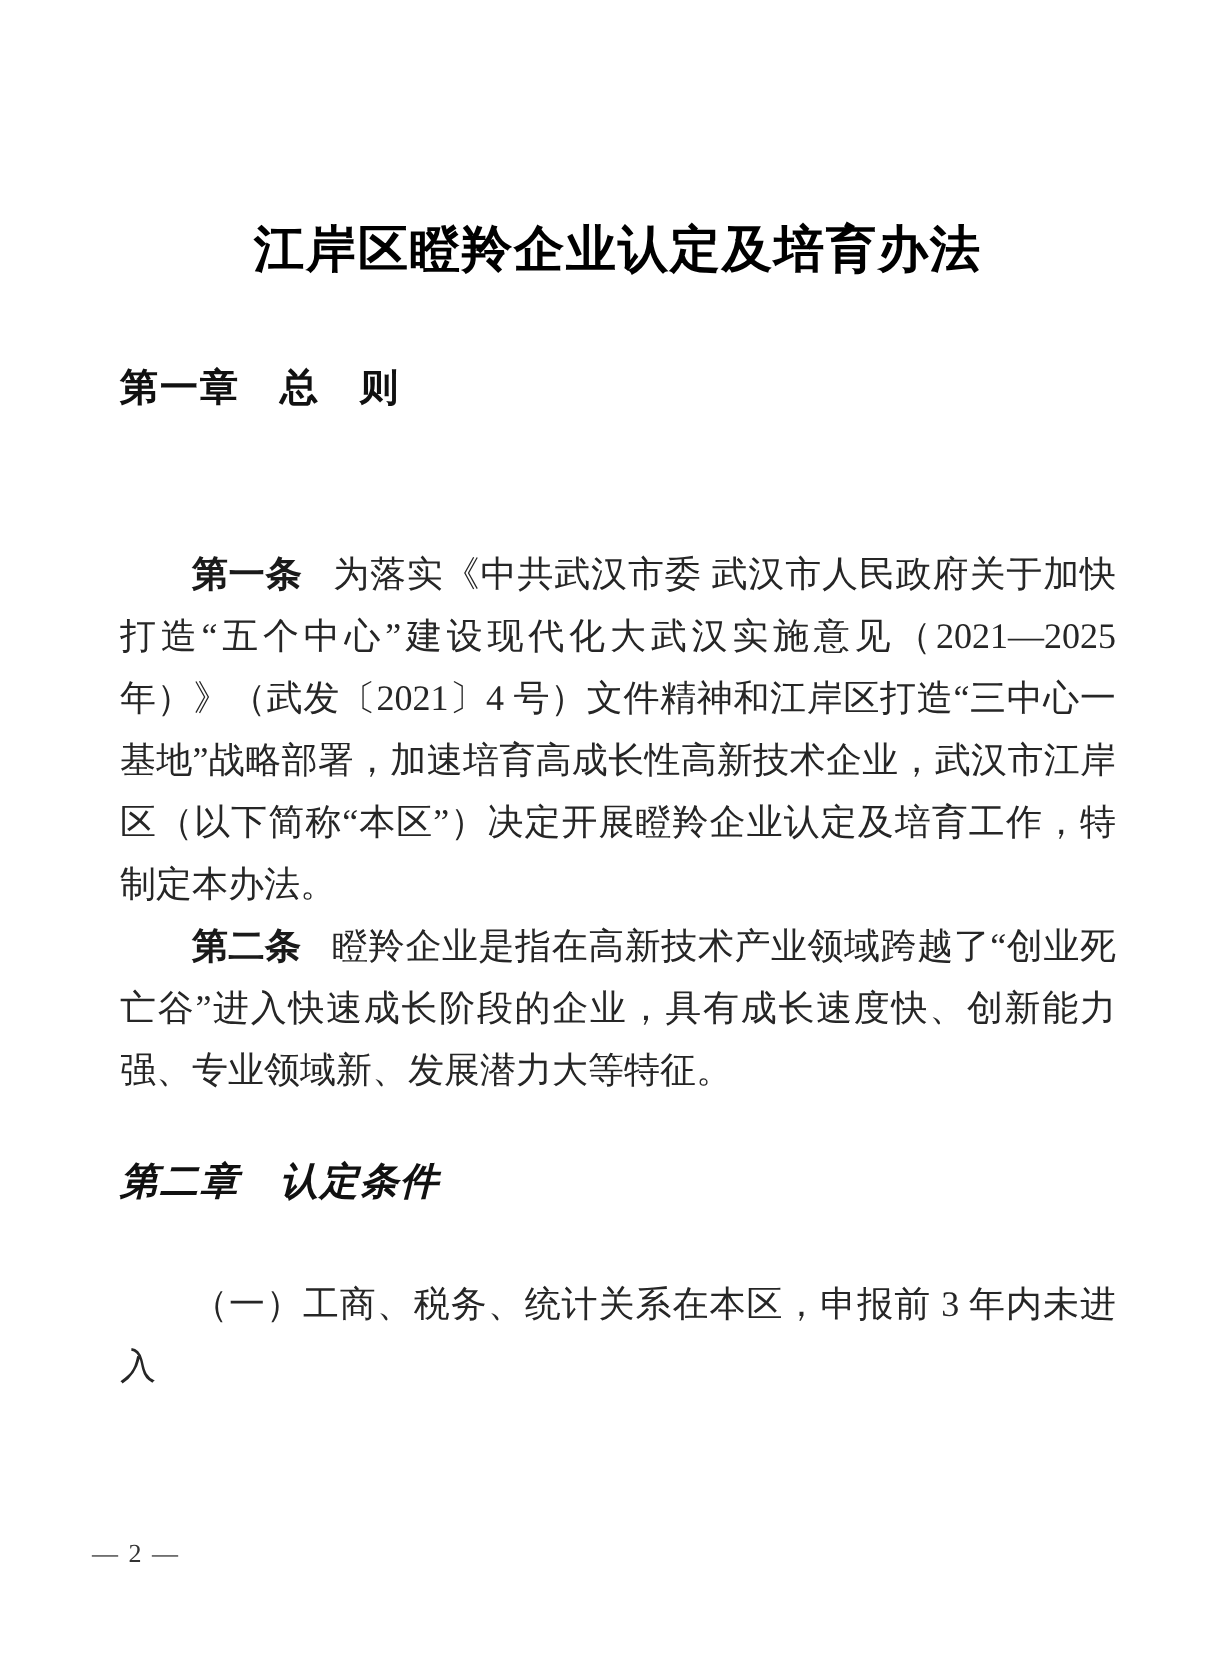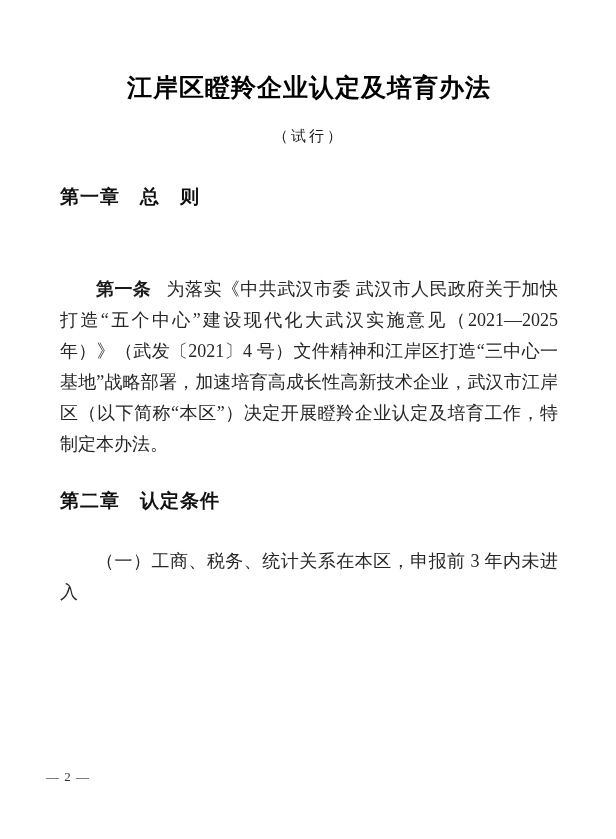--- a/index.html
+++ b/index.html
@@ -8,21 +8,21 @@
     position: relative;
     width: 616px;
     height: 839px;
     margin: 0 auto;
     background: #ffffff;
     overflow: hidden;
     font-family: "Liberation Serif", "DejaVu Serif", serif;
     color: #262626;
   }
 
-  .content { padding: 70px 58px 0 60px; }
+  .content { padding: 108px 58px 0 60px; }
 
   .doc-title {
     margin: 0;
     text-align: center;
     font-size: 25px;
     line-height: 36px;
     font-weight: 700;
     color: #000000;
     letter-spacing: 1px;
   }
@@ -39,21 +39,21 @@
   .chapter-heading {
     margin: 38px 0 0 0;
     text-align: left;
     font-size: 19px;
     line-height: 26px;
     font-weight: 700;
     color: #111111;
     letter-spacing: 1px;
   }
 
-  .chapter-heading.second { margin-top: 28px; }
+  .chapter-heading.second { margin-top: 28px; font-style: italic; }
 
   .body-block {
     margin-top: 64px;
     font-size: 18px;
     line-height: 31px;
     text-align: justify;
     text-justify: inter-ideograph;
     color: #262626;
   }
 
@@ -74,27 +74,29 @@
   }
 </style>
 </head>
 <body>
 
 <div class="page">
   <div class="content">
 
     <h1 class="doc-title">江岸区瞪羚企业认定及培育办法</h1>
 
-    <div class="doc-subtitle">（试行）</div>
 
     <h2 class="chapter-heading">第一章　总　则</h2>
 
     <div class="body-block">
       <p>
         <span class="article-label">第一条</span><span>为落实《中共武汉市委 武汉市人民政府关于加快打造“五个中心”建设现代化大武汉实施意见（2021—2025 年）》（武发〔2021〕4 号）文件精神和江岸区打造“三中心一基地”战略部署，加速培育高成长性高新技术企业，武汉市江岸区（以下简称“本区”）决定开展瞪羚企业认定及培育工作，特制定本办法。</span>
+      </p>
+      <p>
+        <span class="article-label">第二条</span><span>瞪羚企业是指在高新技术产业领域跨越了“创业死亡谷”进入快速成长阶段的企业，具有成长速度快、创新能力强、专业领域新、发展潜力大等特征。</span>
       </p>
     </div>
 
     <h2 class="chapter-heading second">第二章　认定条件</h2>
 
     <div class="body-block second">
       <p>（一）工商、税务、统计关系在本区，申报前 3 年内未进入</p>
     </div>
 
   </div>

